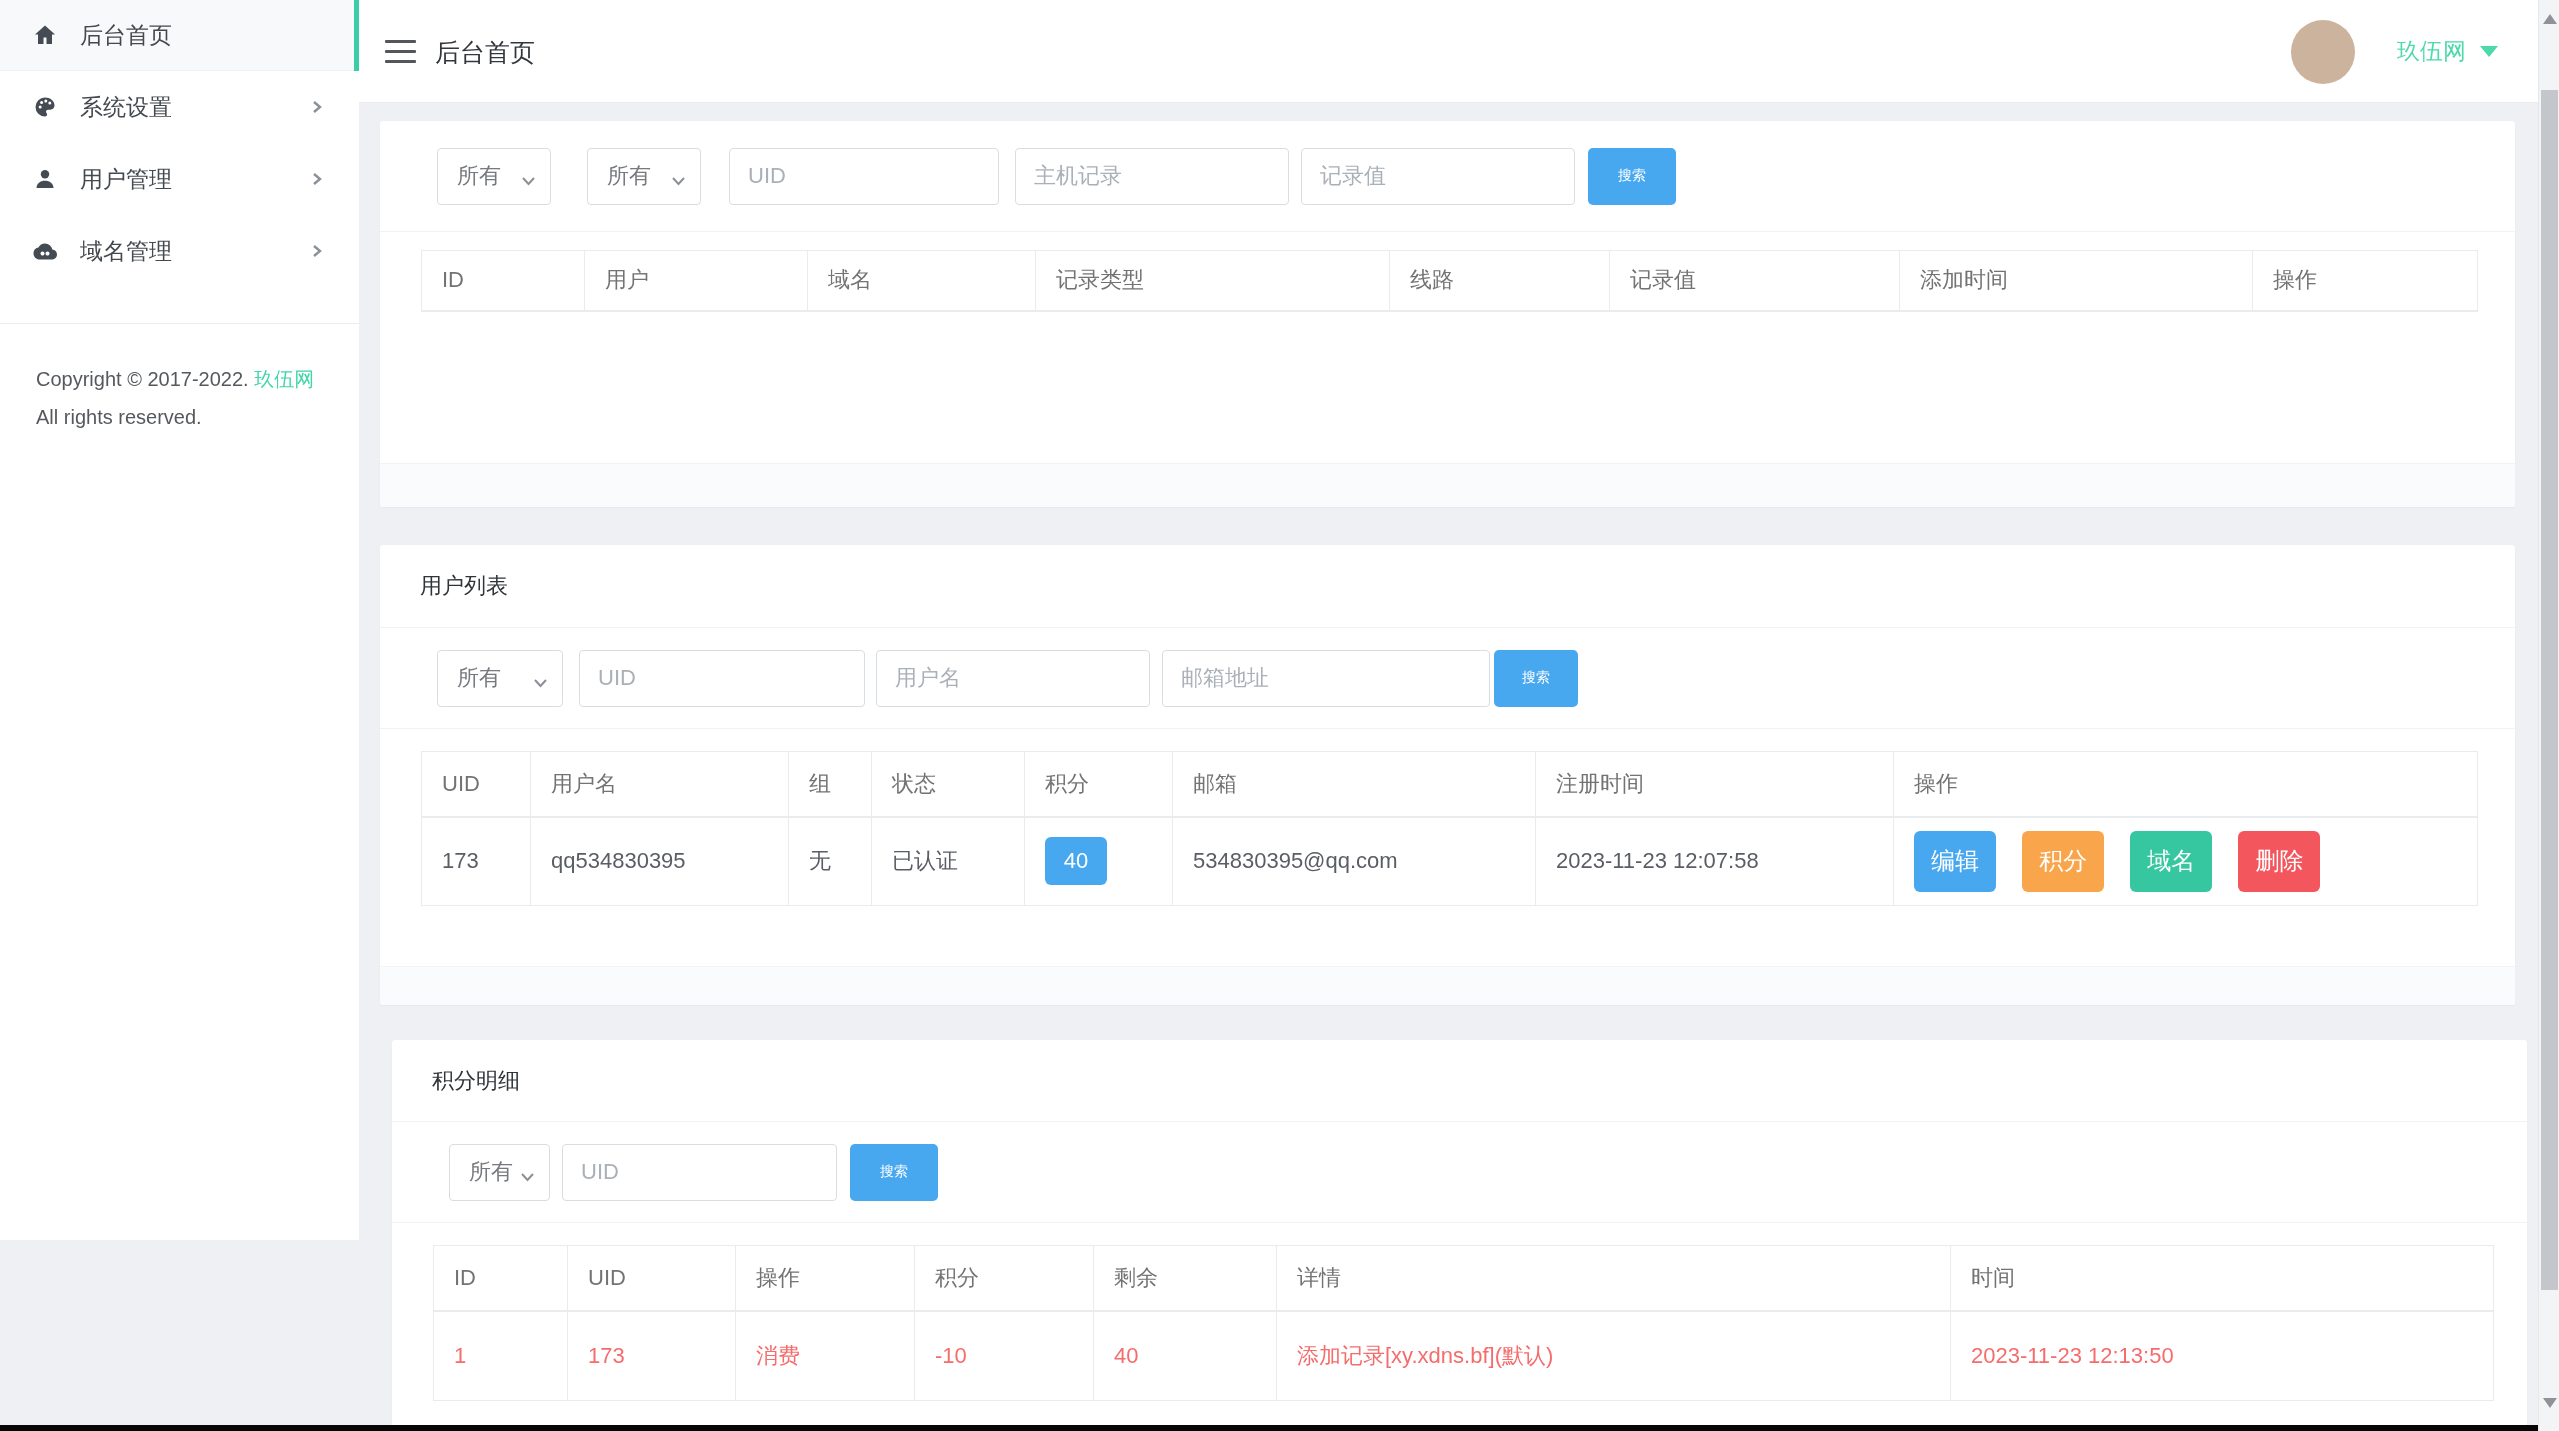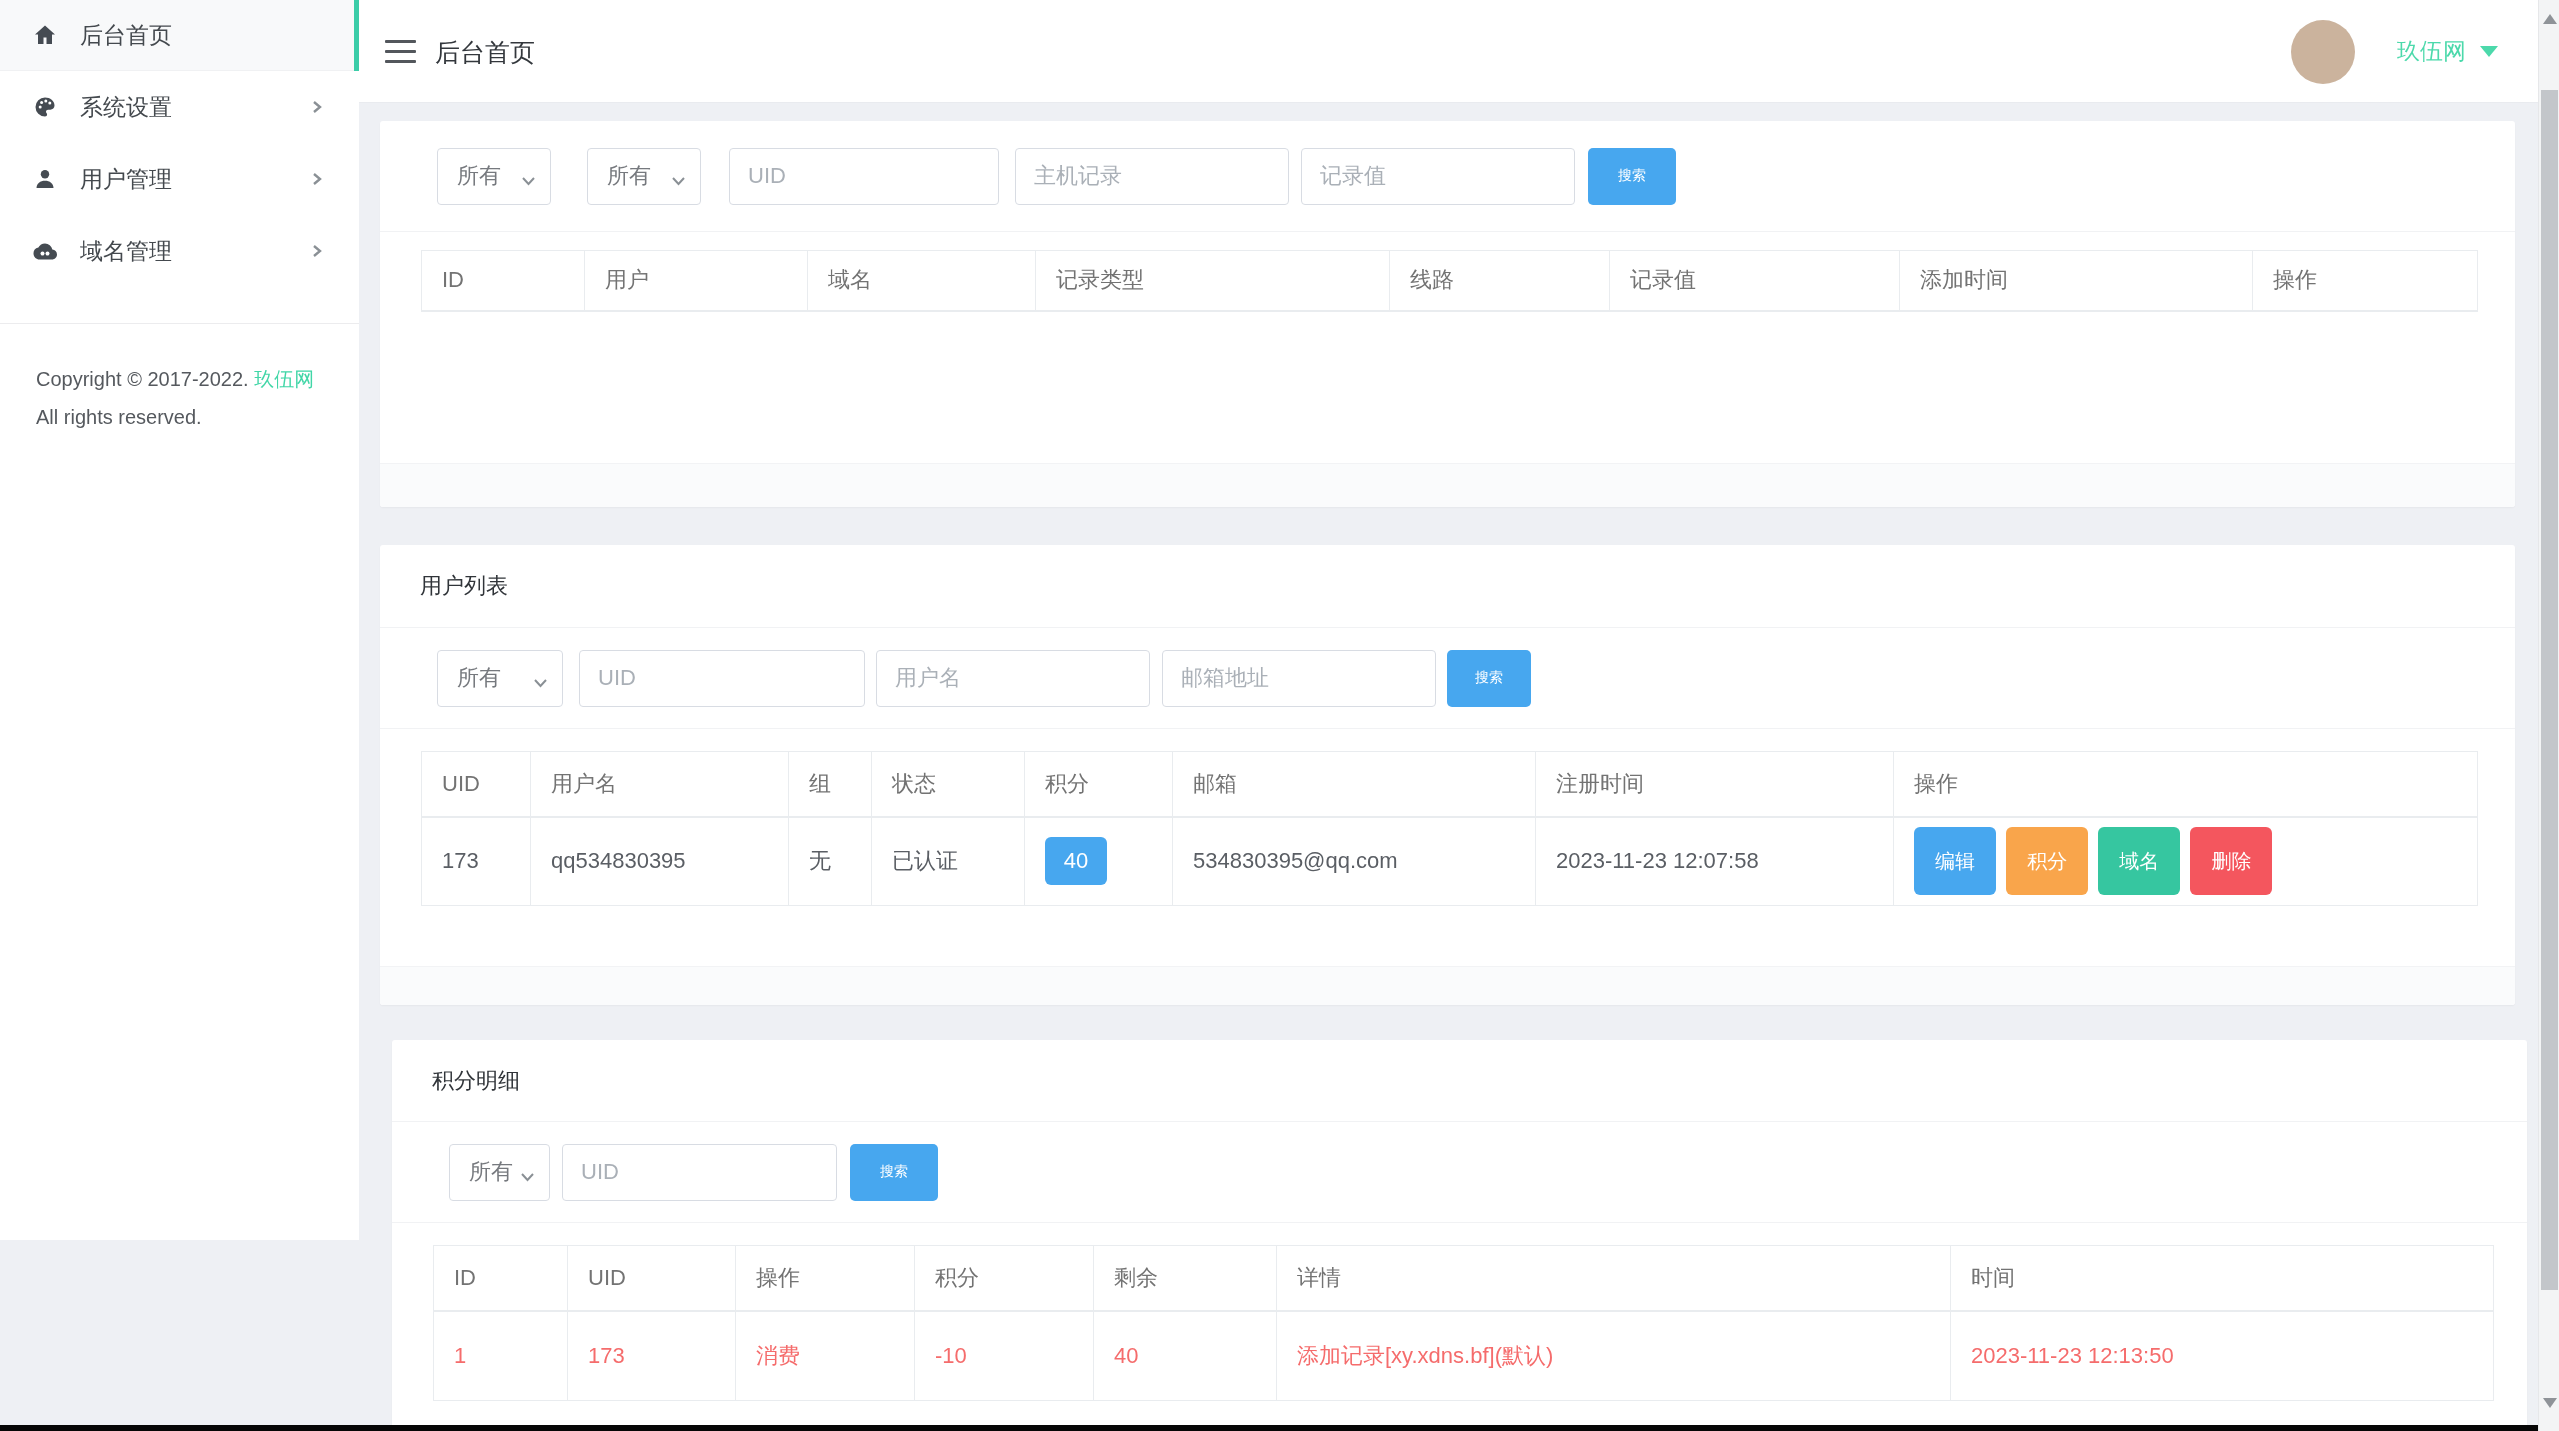--- a/index.html
+++ b/index.html
@@ -64,21 +64,21 @@
   thead th{color:#737373;font-weight:normal;border-bottom-width:2px;}
   #card-domain thead th{height:60px;}
   #card-users thead th{height:65px;}
   #card-points thead th{height:65px;}
   #card-users tbody td{height:89px;color:#5a5e64;}
   #card-points tbody td{height:90px;color:#f56c6c;}
   .card-footer{position:absolute;left:0;bottom:0;width:100%;background:#fafbfc;border-top:1px solid #f2f3f5;}
   #card-domain .card-footer{height:44px;}
   #card-users .card-footer{height:39px;}
   .points-badge{display:inline-block;min-width:62px;height:48px;line-height:48px;text-align:center;background:#47a7ef;color:#fff;border-radius:6px;font-size:22px;}
-  .row-btn{display:inline-block;width:82px;height:68px;border:none;border-radius:6px;color:#fff;font-size:20px;margin-right:4px;cursor:pointer;}
+  .row-btn{display:inline-block;width:82px;height:61px;border:none;border-radius:6px;color:#fff;font-size:24px;margin-right:20px;cursor:pointer;}
   .btn-blue{background:#47a7ef;}
   .btn-orange{background:#f9a54b;}
   .btn-green{background:#36c6a0;}
   .btn-red{background:#f4565e;}
   
   #scrollbar{position:absolute;left:2538px;top:0;width:21px;height:1431px;background:#f3f4f5;border-left:1px solid #e6e7e9;z-index:10;}
   #scroll-thumb{position:absolute;left:2px;top:90px;width:17px;height:1200px;background:#c3c6ca;}
   .scroll-arrow{position:absolute;left:4px;width:0;height:0;border-left:7px solid transparent;border-right:7px solid transparent;}
   #scroll-up{top:14px;border-bottom:10px solid #8f9398;}
   #scroll-down{top:1398px;border-top:10px solid #8f9398;}
@@ -217,21 +217,21 @@
   <div class="card-title">用户列表</div>
   <div class="card-filter">
     <div class="select" style="width:126px;margin-right:16px;">
       <span class="sel-text">所有</span>
       <span class="sel-chevron"><svg viewBox="0 0 15 10">
             <polyline points="2,2 7.5,8 13,2"></polyline>
           </svg></span>
     </div>
     <input class="f-input" style="width: 286px; margin-right: 11px;" placeholder="UID">
     <input class="f-input" style="width: 274px; margin-right: 12px;" placeholder="用户名">
-    <input class="f-input" style="width: 274px; margin-right: 11px;" placeholder="邮箱地址">
+    <input class="f-input" style="width: 328px; margin-right: 4px;" placeholder="邮箱地址">
     <button class="btn-search" style="width:84px;">搜索</button>
   </div>
   <div class="card-tablewrap">
     <table>
       <colgroup>
         <col style="width:109px">
           <col style="width:258px">
           <col style="width:83px">
           <col style="width:153px">
         <col style="width:148px">

